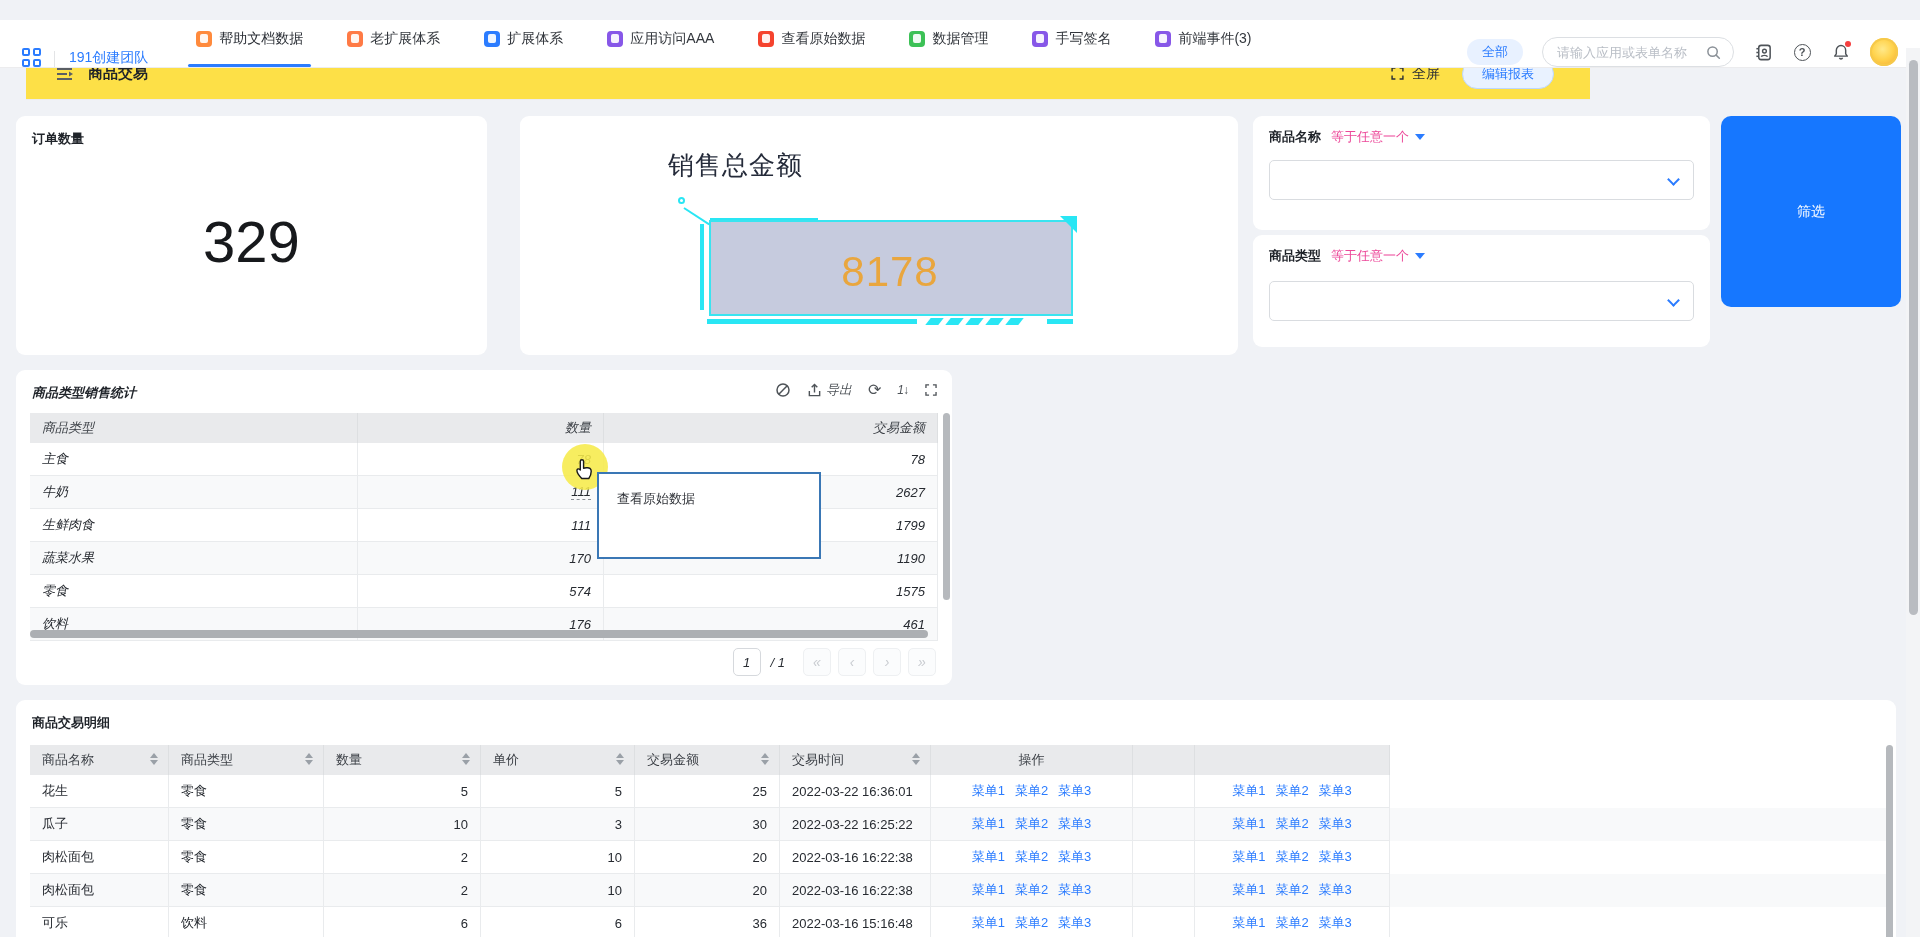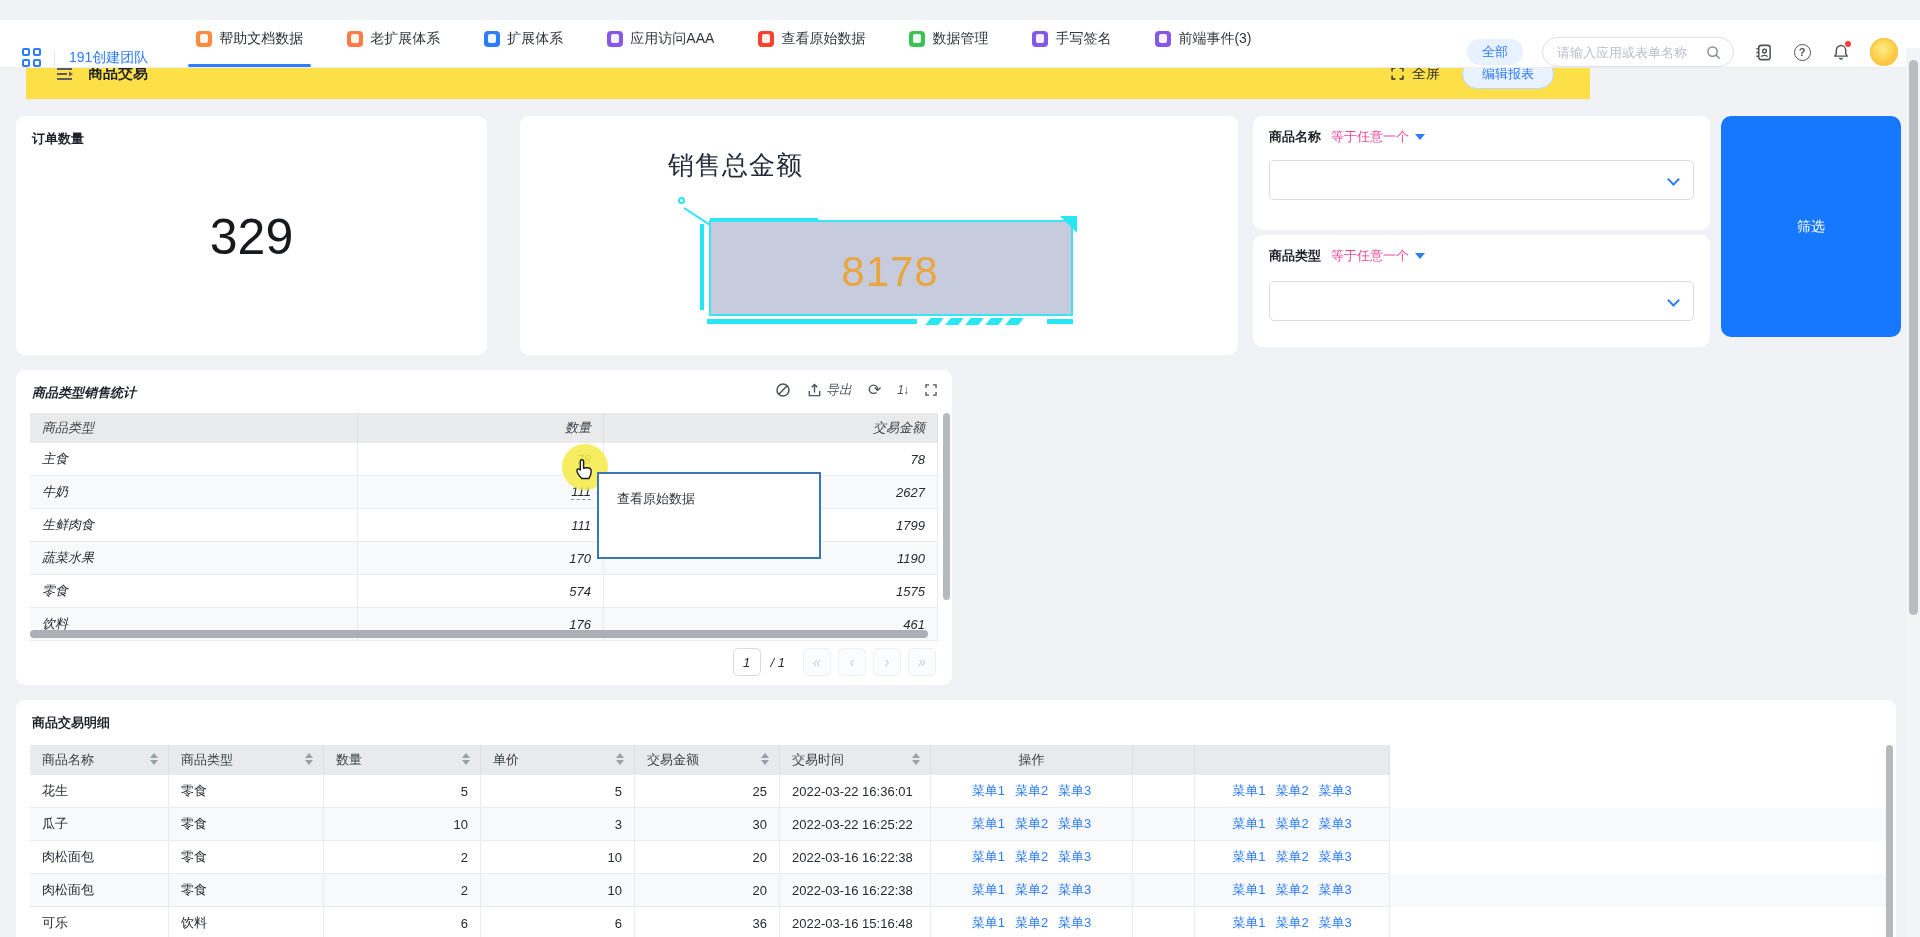--- a/index.html
+++ b/index.html
@@ -37,21 +37,21 @@
   .menu-ic { margin-left:30px; cursor:pointer; display:flex; }
   .rpt-right { margin-left:auto; display:flex; align-items:center; gap:22px; padding-right:36px; }
   .fs-group { display:flex; align-items:center; gap:7px; font-size:14px; color:#2a2e34; cursor:pointer; }
   .btn-edit { height:30px; padding:0 19px; border-radius:16px; background:#e9f2ff; border:1px solid #bcd7ff; color:#2b7cff; font-size:13px; display:flex; align-items:center; cursor:pointer; }
 
   
   .card { position:absolute; background:#fff; border-radius:9px; }
   .card-title { position:absolute; left:16px; top:14px; font-size:13px; font-weight:bold; color:#1f2329; }
 
   .kpi-orders { left:16px; top:116px; width:471px; height:239px; }
-  .kpi-orders .big-num { position:absolute; left:0; right:0; top:92px; text-align:center; font-size:50px; color:#17191c; }
+  .kpi-orders .big-num { position:absolute; left:0; right:0; top:92px; text-align:center; font-size:58px; color:#17191c; }
 
   .kpi-sales { left:520px; top:116px; width:718px; height:239px; }
   .kpi-sales .sales-title { position:absolute; left:148px; top:32px; font-size:26px; color:#252b3a; letter-spacing:1px; }
   .neon-wrap { position:absolute; left:180px; top:98px; width:380px; height:112px; }
   .neon-fill { position:absolute; left:9px; top:6px; right:7px; bottom:10px; background:#c6cbde; border:2px solid #3ae4f0; }
   .neon-left-bar { position:absolute; left:0; top:10px; bottom:16px; width:4px; background:#29e6f4; }
   .neon-corner { position:absolute; right:3px; top:2px; width:0; height:0; border-top:17px solid #29e6f4; border-left:17px solid transparent; }
   .neon-bot-bar { position:absolute; left:7px; bottom:2px; width:210px; height:5px; background:#29e6f4; }
   .neon-bot-right { position:absolute; right:7px; bottom:2px; width:26px; height:5px; background:#29e6f4; }
   .neon-slashes { position:absolute; bottom:1px; left:228px; display:flex; gap:7px; }
@@ -64,21 +64,21 @@
   .filter-card-a { left:1253px; top:116px; width:457px; height:114px; }
   .filter-card-b { left:1253px; top:235px; width:457px; height:112px; }
   .filter-row { position:absolute; left:16px; top:12px; display:flex; align-items:center; gap:10px; }
   .filter-label { font-size:13px; font-weight:bold; color:#1f2329; }
   .filter-op { font-size:13px; color:#ec4899; cursor:pointer; display:flex; align-items:center; gap:6px; }
   .caret-down { width:0; height:0; border-left:5px solid transparent; border-right:5px solid transparent; border-top:6px solid #2b7cff; display:inline-block; }
   .select-box { position:absolute; left:16px; width:425px; height:40px; border:1px solid #d9dce0; border-radius:5px; background:#fff; cursor:pointer; }
   .select-box .chev { position:absolute; right:15px; top:14px; width:9px; height:9px; border-right:2px solid #2b7cff; border-bottom:2px solid #2b7cff; transform:rotate(45deg); }
   .filter-card-a .select-box { top:44px; }
   .filter-card-b .select-box { top:46px; }
-  .btn-filter { position:absolute; left:1721px; top:116px; width:180px; height:221px; background:#1677ff; border-radius:10px; color:#fff; font-size:14px; display:flex; align-items:center; justify-content:center; cursor:pointer; }
+  .btn-filter { position:absolute; left:1721px; top:116px; width:180px; height:191px; background:#1677ff; border-radius:10px; color:#fff; font-size:14px; display:flex; align-items:center; justify-content:center; cursor:pointer; }
 
   
   .stats-card { left:16px; top:370px; width:936px; height:315px;font-style:italic; }
   .stats-tools { position:absolute; right:14px; top:11px; display:flex; align-items:center; gap:16px; color:#4e5358; }
   .tool-item { display:flex; align-items:center; gap:4px; font-size:13px; cursor:pointer; color:#4e5358; }
   .tool-item svg { display:block; }
   .tool-refresh { font-size:16px; line-height:1; }
   .tool-sort { font-size:12px; letter-spacing:-1px; }
 
   .tbl { position:absolute; font-size:13px; color:#262a30; }

